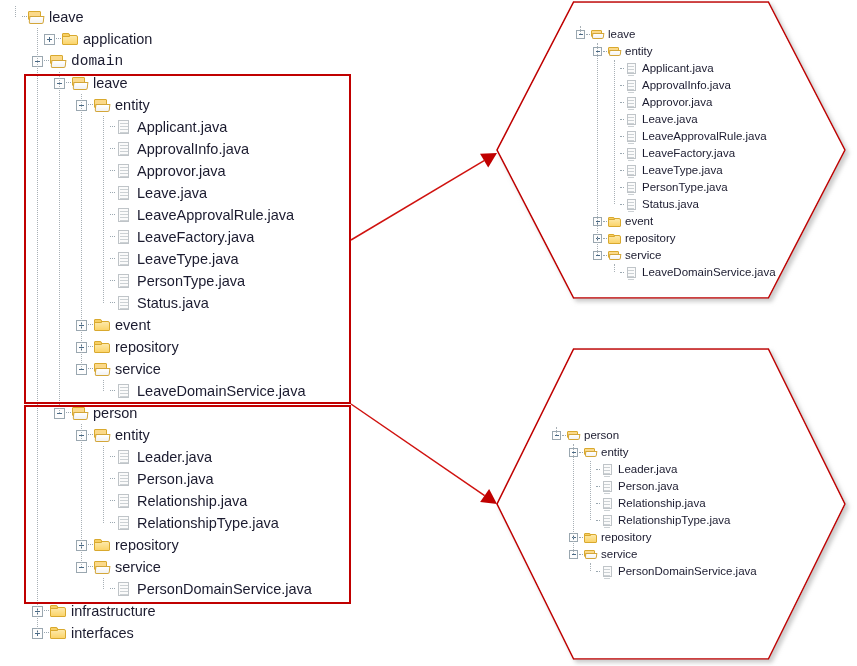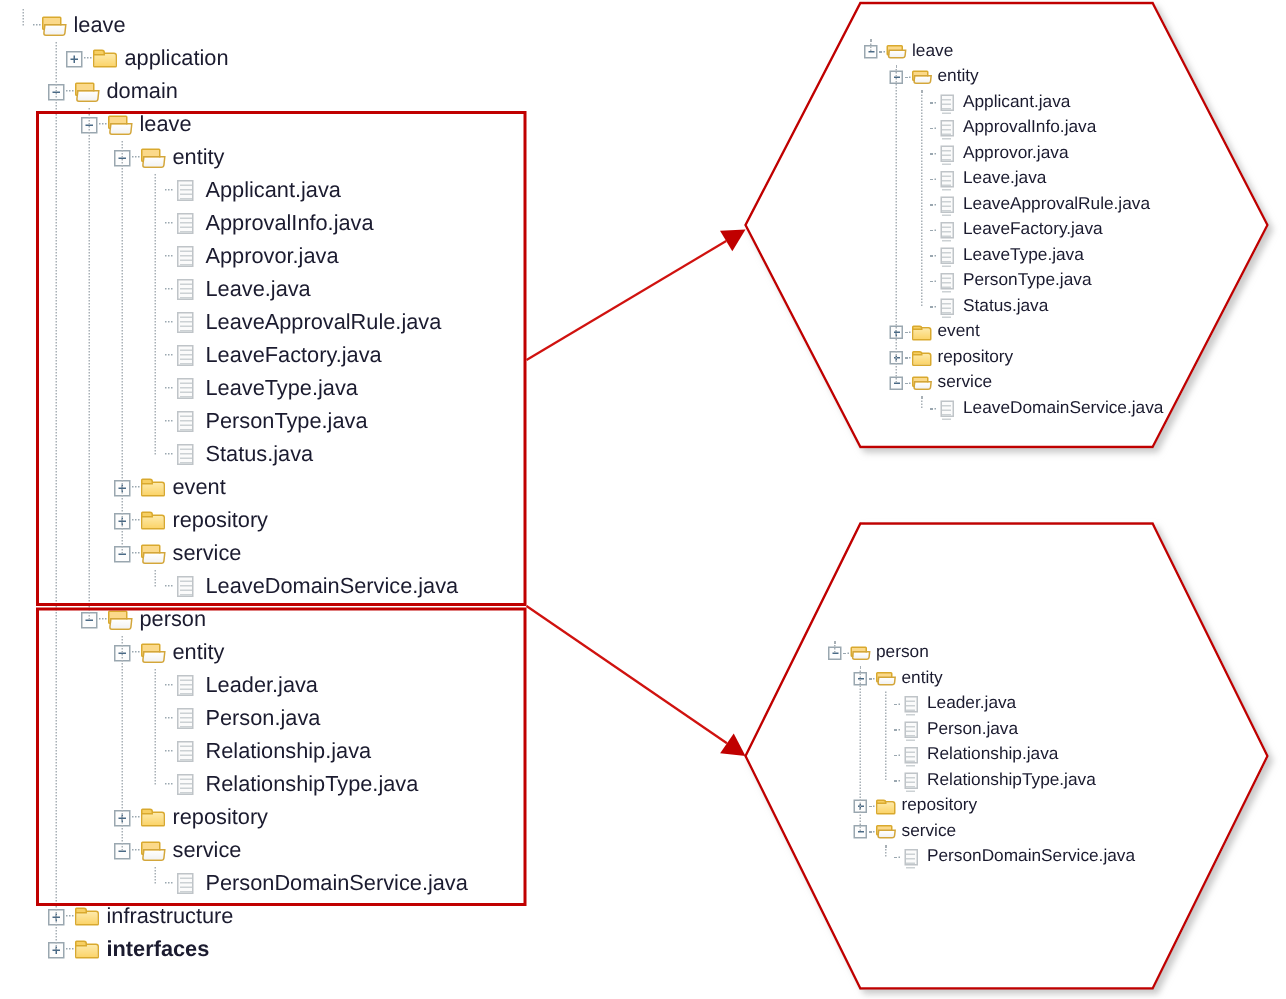--- a/index.html
+++ b/index.html
@@ -118,177 +118,177 @@
       <span class="stub"></span>
       <span class="ico folder-open"></span>
       <span class="label">leave</span>
     </div>
     <div class="row" style="padding-left: 44px;">
       <span class="exp plus"></span>
       <span class="stub"></span>
       <span class="ico folder-closed"></span>
       <span class="label">application</span>
     </div>
+    <div class="row" style="padding-left: 32px; font-family: Liberation Mono, monospace;">
+      <span class="exp minus"></span>
+      <span class="stub"></span>
+      <span class="ico folder-open"></span>
+      <span class="label">domain</span>
+    </div>
+    <div class="row" style="padding-left: 54px;">
+      <span class="exp minus"></span>
+      <span class="stub"></span>
+      <span class="ico folder-open"></span>
+      <span class="label">leave</span>
+    </div>
+    <div class="row" style="padding-left: 76px;">
+      <span class="exp minus"></span>
+      <span class="stub"></span>
+      <span class="ico folder-open"></span>
+      <span class="label">entity</span>
+    </div>
+    <div class="row" style="padding-left: 98px;">
+      <span class="exp none"></span>
+      <span class="stub"></span>
+      <span class="ico file"></span>
+      <span class="label">Applicant.java</span>
+    </div>
+    <div class="row" style="padding-left: 98px;">
+      <span class="exp none"></span>
+      <span class="stub"></span>
+      <span class="ico file"></span>
+      <span class="label">ApprovalInfo.java</span>
+    </div>
+    <div class="row" style="padding-left: 98px;">
+      <span class="exp none"></span>
+      <span class="stub"></span>
+      <span class="ico file"></span>
+      <span class="label">Approvor.java</span>
+    </div>
+    <div class="row" style="padding-left: 98px;">
+      <span class="exp none"></span>
+      <span class="stub"></span>
+      <span class="ico file"></span>
+      <span class="label">Leave.java</span>
+    </div>
+    <div class="row" style="padding-left: 98px;">
+      <span class="exp none"></span>
+      <span class="stub"></span>
+      <span class="ico file"></span>
+      <span class="label">LeaveApprovalRule.java</span>
+    </div>
+    <div class="row" style="padding-left: 98px;">
+      <span class="exp none"></span>
+      <span class="stub"></span>
+      <span class="ico file"></span>
+      <span class="label">LeaveFactory.java</span>
+    </div>
+    <div class="row" style="padding-left: 98px;">
+      <span class="exp none"></span>
+      <span class="stub"></span>
+      <span class="ico file"></span>
+      <span class="label">LeaveType.java</span>
+    </div>
+    <div class="row" style="padding-left: 98px;">
+      <span class="exp none"></span>
+      <span class="stub"></span>
+      <span class="ico file"></span>
+      <span class="label">PersonType.java</span>
+    </div>
+    <div class="row" style="padding-left: 98px;">
+      <span class="exp none"></span>
+      <span class="stub"></span>
+      <span class="ico file"></span>
+      <span class="label">Status.java</span>
+    </div>
+    <div class="row" style="padding-left: 76px;">
+      <span class="exp plus"></span>
+      <span class="stub"></span>
+      <span class="ico folder-closed"></span>
+      <span class="label">event</span>
+    </div>
+    <div class="row" style="padding-left: 76px;">
+      <span class="exp plus"></span>
+      <span class="stub"></span>
+      <span class="ico folder-closed"></span>
+      <span class="label">repository</span>
+    </div>
+    <div class="row" style="padding-left: 76px;">
+      <span class="exp minus"></span>
+      <span class="stub"></span>
+      <span class="ico folder-open"></span>
+      <span class="label">service</span>
+    </div>
+    <div class="row" style="padding-left: 98px;">
+      <span class="exp none"></span>
+      <span class="stub"></span>
+      <span class="ico file"></span>
+      <span class="label">LeaveDomainService.java</span>
+    </div>
+    <div class="row" style="padding-left: 54px;">
+      <span class="exp minus"></span>
+      <span class="stub"></span>
+      <span class="ico folder-open"></span>
+      <span class="label">person</span>
+    </div>
+    <div class="row" style="padding-left: 76px;">
+      <span class="exp minus"></span>
+      <span class="stub"></span>
+      <span class="ico folder-open"></span>
+      <span class="label">entity</span>
+    </div>
+    <div class="row" style="padding-left: 98px;">
+      <span class="exp none"></span>
+      <span class="stub"></span>
+      <span class="ico file"></span>
+      <span class="label">Leader.java</span>
+    </div>
+    <div class="row" style="padding-left: 98px;">
+      <span class="exp none"></span>
+      <span class="stub"></span>
+      <span class="ico file"></span>
+      <span class="label">Person.java</span>
+    </div>
+    <div class="row" style="padding-left: 98px;">
+      <span class="exp none"></span>
+      <span class="stub"></span>
+      <span class="ico file"></span>
+      <span class="label">Relationship.java</span>
+    </div>
+    <div class="row" style="padding-left: 98px;">
+      <span class="exp none"></span>
+      <span class="stub"></span>
+      <span class="ico file"></span>
+      <span class="label">RelationshipType.java</span>
+    </div>
+    <div class="row" style="padding-left: 76px;">
+      <span class="exp plus"></span>
+      <span class="stub"></span>
+      <span class="ico folder-closed"></span>
+      <span class="label">repository</span>
+    </div>
+    <div class="row" style="padding-left: 76px;">
+      <span class="exp minus"></span>
+      <span class="stub"></span>
+      <span class="ico folder-open"></span>
+      <span class="label">service</span>
+    </div>
+    <div class="row" style="padding-left: 98px;">
+      <span class="exp none"></span>
+      <span class="stub"></span>
+      <span class="ico file"></span>
+      <span class="label">PersonDomainService.java</span>
+    </div>
     <div class="row" style="padding-left: 32px;">
-      <span class="exp minus"></span>
-      <span class="stub"></span>
-      <span class="ico folder-open"></span>
-      <span class="label">domain</span>
-    </div>
-    <div class="row" style="padding-left: 54px;">
-      <span class="exp minus"></span>
-      <span class="stub"></span>
-      <span class="ico folder-open"></span>
-      <span class="label">leave</span>
-    </div>
-    <div class="row" style="padding-left: 76px;">
-      <span class="exp minus"></span>
-      <span class="stub"></span>
-      <span class="ico folder-open"></span>
-      <span class="label">entity</span>
-    </div>
-    <div class="row" style="padding-left: 98px;">
-      <span class="exp none"></span>
-      <span class="stub"></span>
-      <span class="ico file"></span>
-      <span class="label">Applicant.java</span>
-    </div>
-    <div class="row" style="padding-left: 98px;">
-      <span class="exp none"></span>
-      <span class="stub"></span>
-      <span class="ico file"></span>
-      <span class="label">ApprovalInfo.java</span>
-    </div>
-    <div class="row" style="padding-left: 98px;">
-      <span class="exp none"></span>
-      <span class="stub"></span>
-      <span class="ico file"></span>
-      <span class="label">Approvor.java</span>
-    </div>
-    <div class="row" style="padding-left: 98px;">
-      <span class="exp none"></span>
-      <span class="stub"></span>
-      <span class="ico file"></span>
-      <span class="label">Leave.java</span>
-    </div>
-    <div class="row" style="padding-left: 98px;">
-      <span class="exp none"></span>
-      <span class="stub"></span>
-      <span class="ico file"></span>
-      <span class="label">LeaveApprovalRule.java</span>
-    </div>
-    <div class="row" style="padding-left: 98px;">
-      <span class="exp none"></span>
-      <span class="stub"></span>
-      <span class="ico file"></span>
-      <span class="label">LeaveFactory.java</span>
-    </div>
-    <div class="row" style="padding-left: 98px;">
-      <span class="exp none"></span>
-      <span class="stub"></span>
-      <span class="ico file"></span>
-      <span class="label">LeaveType.java</span>
-    </div>
-    <div class="row" style="padding-left: 98px;">
-      <span class="exp none"></span>
-      <span class="stub"></span>
-      <span class="ico file"></span>
-      <span class="label">PersonType.java</span>
-    </div>
-    <div class="row" style="padding-left: 98px;">
-      <span class="exp none"></span>
-      <span class="stub"></span>
-      <span class="ico file"></span>
-      <span class="label">Status.java</span>
-    </div>
-    <div class="row" style="padding-left: 76px;">
-      <span class="exp plus"></span>
-      <span class="stub"></span>
-      <span class="ico folder-closed"></span>
-      <span class="label">event</span>
-    </div>
-    <div class="row" style="padding-left: 76px;">
-      <span class="exp plus"></span>
-      <span class="stub"></span>
-      <span class="ico folder-closed"></span>
-      <span class="label">repository</span>
-    </div>
-    <div class="row" style="padding-left: 76px;">
-      <span class="exp minus"></span>
-      <span class="stub"></span>
-      <span class="ico folder-open"></span>
-      <span class="label">service</span>
-    </div>
-    <div class="row" style="padding-left: 98px;">
-      <span class="exp none"></span>
-      <span class="stub"></span>
-      <span class="ico file"></span>
-      <span class="label">LeaveDomainService.java</span>
-    </div>
-    <div class="row" style="padding-left: 54px;">
-      <span class="exp minus"></span>
-      <span class="stub"></span>
-      <span class="ico folder-open"></span>
-      <span class="label">person</span>
-    </div>
-    <div class="row" style="padding-left: 76px;">
-      <span class="exp minus"></span>
-      <span class="stub"></span>
-      <span class="ico folder-open"></span>
-      <span class="label">entity</span>
-    </div>
-    <div class="row" style="padding-left: 98px;">
-      <span class="exp none"></span>
-      <span class="stub"></span>
-      <span class="ico file"></span>
-      <span class="label">Leader.java</span>
-    </div>
-    <div class="row" style="padding-left: 98px;">
-      <span class="exp none"></span>
-      <span class="stub"></span>
-      <span class="ico file"></span>
-      <span class="label">Person.java</span>
-    </div>
-    <div class="row" style="padding-left: 98px;">
-      <span class="exp none"></span>
-      <span class="stub"></span>
-      <span class="ico file"></span>
-      <span class="label">Relationship.java</span>
-    </div>
-    <div class="row" style="padding-left: 98px;">
-      <span class="exp none"></span>
-      <span class="stub"></span>
-      <span class="ico file"></span>
-      <span class="label">RelationshipType.java</span>
-    </div>
-    <div class="row" style="padding-left: 76px;">
-      <span class="exp plus"></span>
-      <span class="stub"></span>
-      <span class="ico folder-closed"></span>
-      <span class="label">repository</span>
-    </div>
-    <div class="row" style="padding-left: 76px;">
-      <span class="exp minus"></span>
-      <span class="stub"></span>
-      <span class="ico folder-open"></span>
-      <span class="label">service</span>
-    </div>
-    <div class="row" style="padding-left: 98px;">
-      <span class="exp none"></span>
-      <span class="stub"></span>
-      <span class="ico file"></span>
-      <span class="label">PersonDomainService.java</span>
+      <span class="exp plus"></span>
+      <span class="stub"></span>
+      <span class="ico folder-closed"></span>
+      <span class="label">infrastructure</span>
     </div>
     <div class="row" style="padding-left: 32px;">
-      <span class="exp plus"></span>
-      <span class="stub"></span>
-      <span class="ico folder-closed"></span>
-      <span class="label">infrastructure</span>
-    </div>
-    <div class="row" style="padding-left: 32px; font-weight: bold;">
       <span class="exp plus"></span>
       <span class="stub"></span>
       <span class="ico folder-closed"></span>
       <span class="label">interfaces</span>
     </div>
     <div class="vline" style="left: 15px; top: 0px; height: 11px;"></div>
     <div class="vline" style="left: 37px; top: 22px; height: 605px;"></div>
     <div class="vline" style="left: 59px; top: 66px; height: 341px;"></div>
     <div class="vline" style="left: 81px; top: 88px; height: 275px;"></div>
     <div class="vline" style="left: 81px; top: 418px; height: 143px;"></div>

